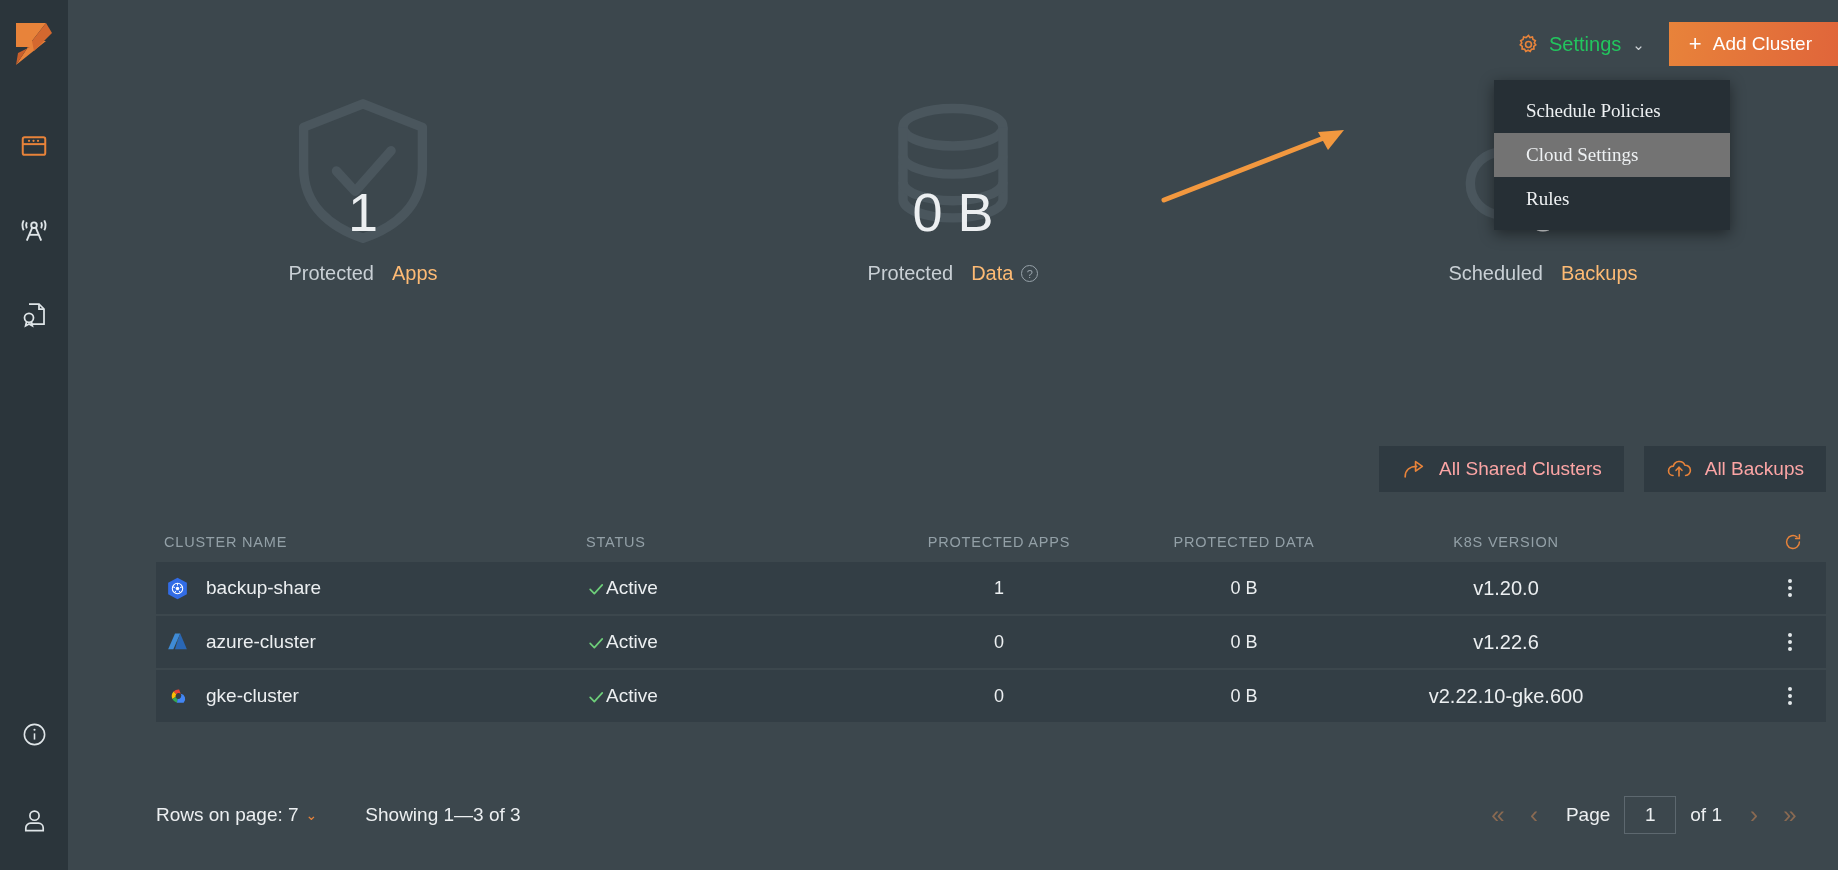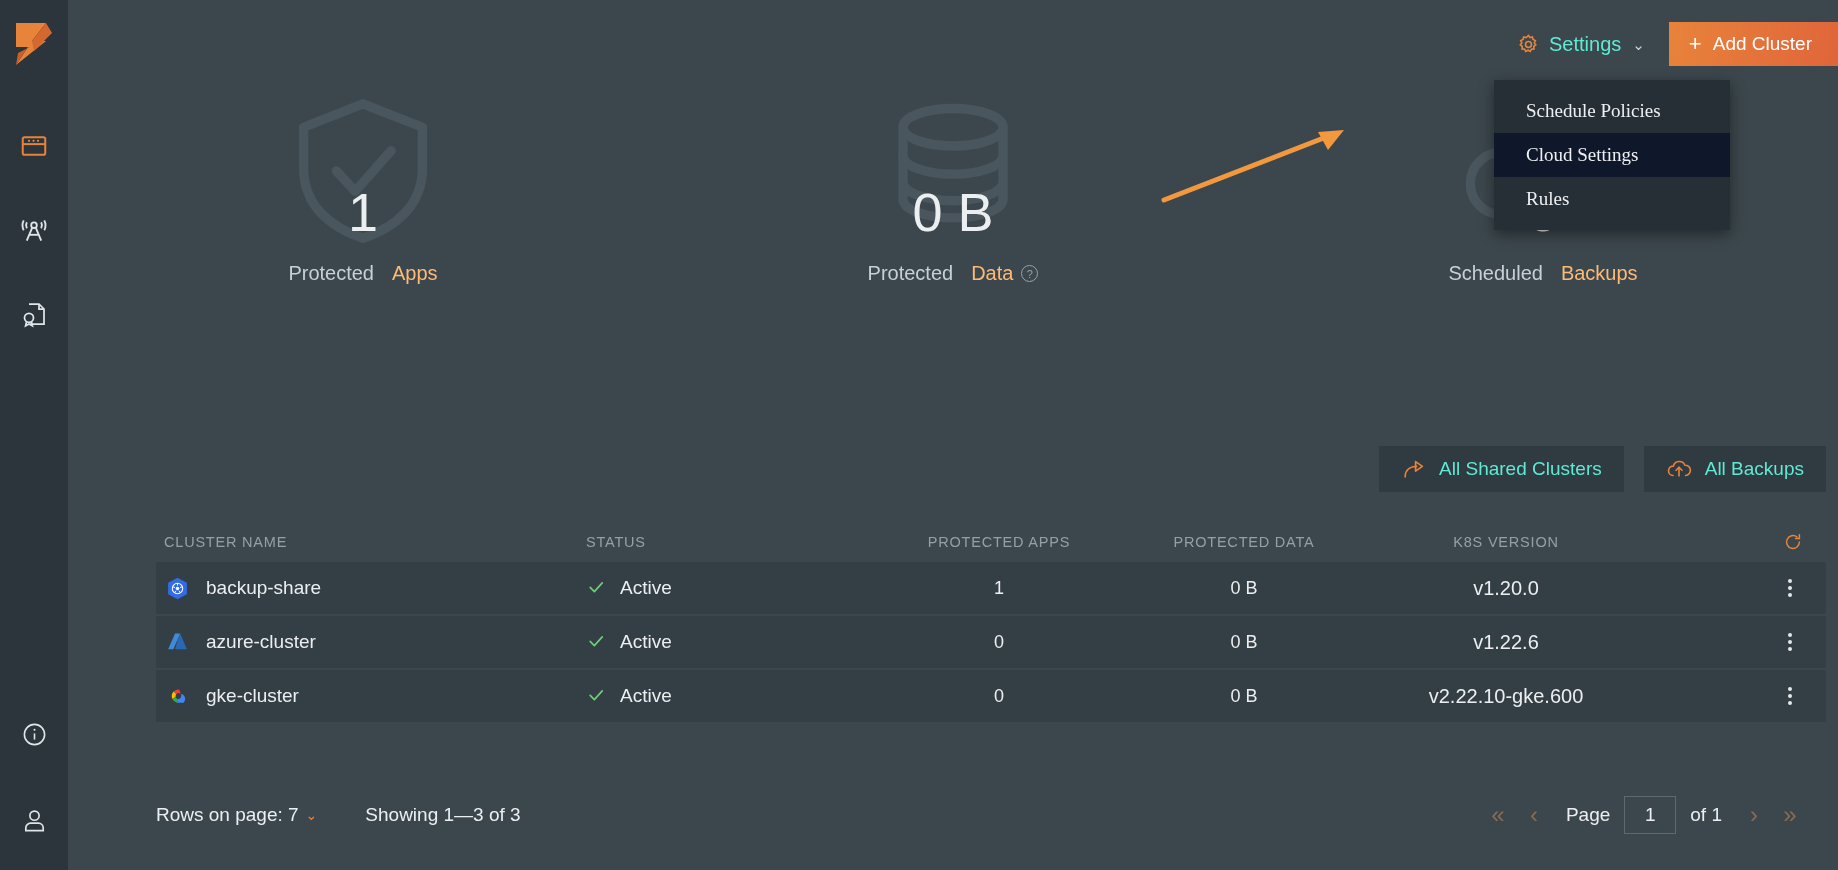--- a/index.html
+++ b/index.html
@@ -30,21 +30,21 @@
   .topbar {
     position: absolute; top: 0; right: 0; height: 88px;
     display: flex; align-items: center; justify-content: flex-end;
     padding-right: 0px;
   }
   .settings-btn {
     display: flex; align-items: center; gap: 9px;
     color: #ffffff; font-size: 20px; cursor: pointer;
     margin-right: 24px;
   }
-  .settings-label { font-size: 20px; color: #5eead4; }
+  .settings-label { font-size: 20px; color: #22c55e; }
   .chev-down { color:#cfd4d8; font-size: 15px; line-height: 1; margin-left:2px;}
   .add-cluster-btn {
     background: linear-gradient(100deg,#e8833a 0%,#e0653a 100%);
     color: #fff; border: none;
     height: 44px; padding: 0 26px 0 20px;
     display: flex; align-items: center; gap: 11px;
     font-size: 19px; font-family: inherit; cursor: pointer;
   }
   .plus-glyph { font-size: 22px; font-weight: 400; line-height: 1; }
 
@@ -52,21 +52,21 @@
   .dropdown {
     position: absolute; top: 80px; right: 108px;
     width: 236px; background: #262f35;
     box-shadow: 0 4px 14px rgba(0,0,0,.45);
     padding: 9px 0; z-index: 40;
   }
   .dropdown-item {
     height: 44px; display: flex; align-items: center;
     padding-left: 32px; color: #eef1f3; font-size: 19px; cursor: pointer; font-family: Liberation Serif, serif;
   }
-  .dropdown-item.active { background: #0f172a; }
+  .dropdown-item.active { background: #737373; }
 
   
   .annot-arrow { position: absolute; left: 1090px; top: 120px; pointer-events: none; z-index: 35; }
 
   
   .stats { position: absolute; top: 96px; left: 0; right: 0; display: flex; }
   .stat { flex: 1; position: relative; display: flex; flex-direction: column; align-items: center; }
   .stat-art { position: relative; width: 230px; height: 150px; display: flex; align-items: center; justify-content: center; }
   .stat-art svg { position: absolute; top: 0; left: 50%; transform: translateX(-50%); }
   .stat-value {
@@ -89,21 +89,21 @@
     background: #37424a; display: flex; align-items: center;
     padding: 0 16px 0 20px;
   }
   .filter-input {
     flex: 1; background: transparent; border: none; outline: none;
     color: #eceff1; font-size: 19px; font-family: inherit;
   }
   .filter-input::placeholder { color: #8d979e; }
   .right-btns { position: absolute; right: 12px; top: 0; display: flex; gap: 20px; }
   .ghost-btn {
-    height: 46px; background: #2f3a41; border: none; color: #5eead4;
+    height: 46px; background: #2f3a41; border: none; color: #fca5a5;
     font-size: 19px; font-family: inherit; cursor: pointer;
     display: flex; align-items: center; gap: 13px; padding: 0 22px;
   }
 
   
   .table { position: absolute; top: 522px; left: 88px; right: 12px; }
   .thead { display: flex; align-items: center; height: 40px; padding: 0 0 0 0; }
   .th {
     color: #93a0a7; font-size: 14.5px; letter-spacing: .055em;
   }
@@ -114,21 +114,21 @@
   .c-ver { width: 280px; text-align: center; }
   .c-act { flex: 1; display: flex; justify-content: flex-end; padding-right: 22px; }
   .refresh-btn { cursor: pointer; display: flex; align-items: center; }
 
   .trow {
     display: flex; align-items: center; height: 52px;
     background: #333e45; margin-bottom: 2px;
   }
   .cell { color: #eceff1; font-size: 19px; }
   .cell.name { width: 430px; display: flex; align-items: center; gap: 16px; padding-left: 8px; }
-  .cell.status { width: 290px; display: flex; align-items: flex-start; gap: 14px; }
+  .cell.status { width: 290px; display: flex; align-items: flex-end; }
   .cell.apps { width: 246px; text-align: center; font-size: 18px; }
   .cell.data { width: 244px; text-align: center; font-size: 18px; }
   .cell.ver { width: 280px; text-align: center; font-size: 20px; }
   .cell.act { flex: 1; display: flex; justify-content: flex-end; padding-right: 26px; }
   .kebab { display: flex; flex-direction: column; gap: 3px; cursor: pointer; padding: 6px 8px; }
   .kebab i { width: 4px; height: 4px; border-radius: 50%; background: #e3e8ea; display: block; }
   .logo-badge { width: 26px; height: 26px; display: flex; align-items: center; justify-content: center; }
 
   
   .footer { position: absolute; top: 790px; left: 88px; right: 12px; height: 50px; display: flex; align-items: center; }

